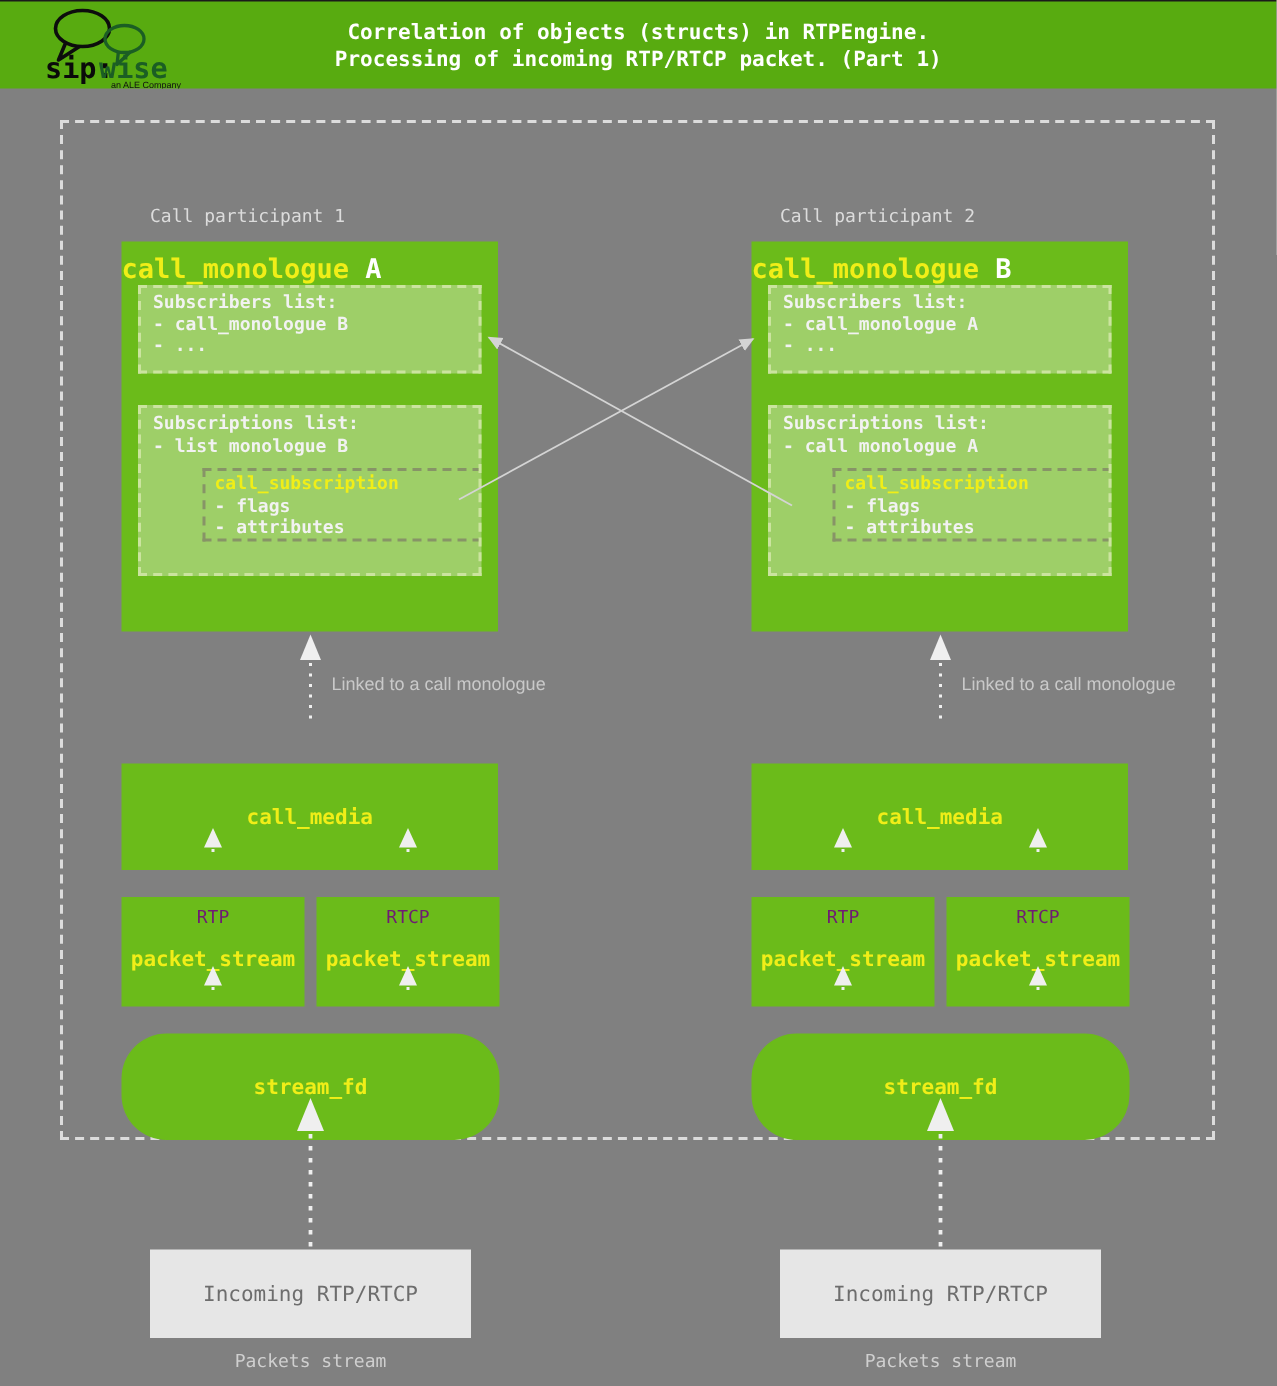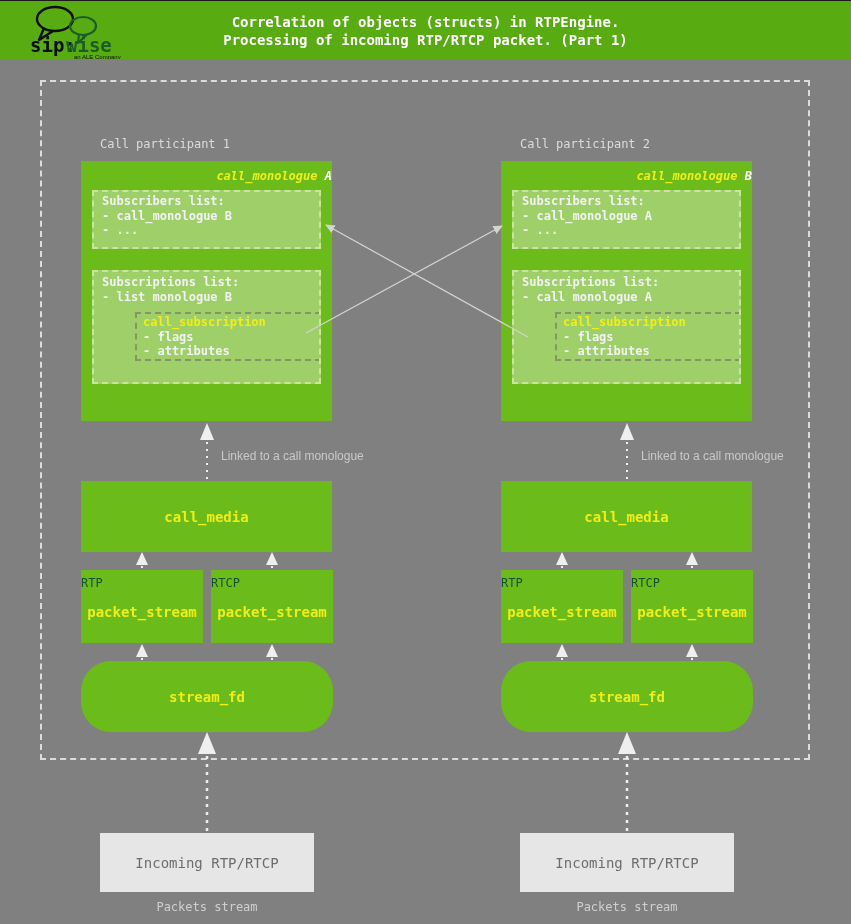--- a/index.html
+++ b/index.html
@@ -19,48 +19,48 @@
                   border:2px dashed #dcdcdc; }
 
   
   .col { position:absolute; top:137px; width:252px; height:787px; }
   .col1 { left:81px; }
   .col2 { left:501px; }
 
   .participant-label { position:absolute; left:19px; top:0; font-size:12px; color:#dcdcdc; white-space:nowrap; }
 
   .monologue { position:absolute; left:0; top:24px; width:251px; height:260px; background:#6bbb1a; }
-  .monologue-title { position:absolute; left:0; top:8px; width:100%; text-align:right;
-                     font-size:12px; font-weight:bold; color:#f0ee18; white-space:nowrap;font-style:italic; }
+  .monologue-title { position:absolute; left:0; top:8px; width:100%; text-align:left;
+                     font-size:18px; font-weight:bold; color:#f0ee18; white-space:nowrap; }
   .monologue-title .mono-id { color:#ffffff; }
 
   .subpanel { position:absolute; background:#9ecf68; border:2px dashed #cbe49f;
               color:#f2f2f2; font-size:12px; font-weight:bold; line-height:14.5px; }
   .subscribers { left:11px; top:29px; width:229px; height:59px; padding:2px 8px; }
   .subscriptions { left:11px; top:109px; width:229px; height:114px; padding:3px 8px; overflow:hidden; }
 
   .call-subscription { position:absolute; left:16px; top:40px; width:196px; height:49px;
                        border:2px dashed #879467; padding:1px 6px;margin-left:25px; }
   .call-subscription-title { color:#f0ee18; font-weight:bold; font-size:12px; }
   .sub-more { position:absolute; left:8px; top:106px; }
   .partial-box { position:absolute; left:16px; top:126px; width:194px; height:30px;
                  border:2px dashed #879467; }
 
   .linked-label { position:absolute; left:140px; top:312px; width:240px;
                   font-family:"Liberation Sans","DejaVu Sans",sans-serif;
                   font-size:12px; color:#c9c9c9; white-space:nowrap; }
 
-  .gbox { position:absolute; background:#6bbb1a; display:flex; align-items:center; justify-content:center; }
+  .gbox { position:absolute; background:#6bbb1a; display:flex; align-items:center; justify-content:center;margin-top:28px; }
   .gbox .yellow { color:#f0ee18; font-weight:bold; font-size:14px; white-space:nowrap; }
 
   .call-media { left:0; top:344px; width:251px; height:71px; }
   .pstream    { top:433px; width:122px; height:73px; flex-direction:column; }
   .pstream-a  { left:0; }
   .pstream-b  { left:130px; }
-  .ptype { position:absolute; top:6px; width:100%; font-size:12px; color:#14532d; }
+  .ptype { position:absolute; top:6px; width:100%; text-align:center; font-size:12px; color:#701a75; }
   .pstream .yellow { margin-top:10px; }
   .stream-fd  { left:0; top:524px; width:252px; height:71px;border-radius:30px; }
 
   .incoming { position:absolute; left:19px; top:696px; width:214px; height:59px;
               background:#e6e6e6; display:flex; align-items:center; justify-content:center; }
   .incoming span { font-size:14px; color:#6d6d6d; white-space:nowrap; }
   .packets-label { position:absolute; left:0; top:763px; width:252px; text-align:center;
                    font-size:12px; color:#cfcfcf; }
 
   

